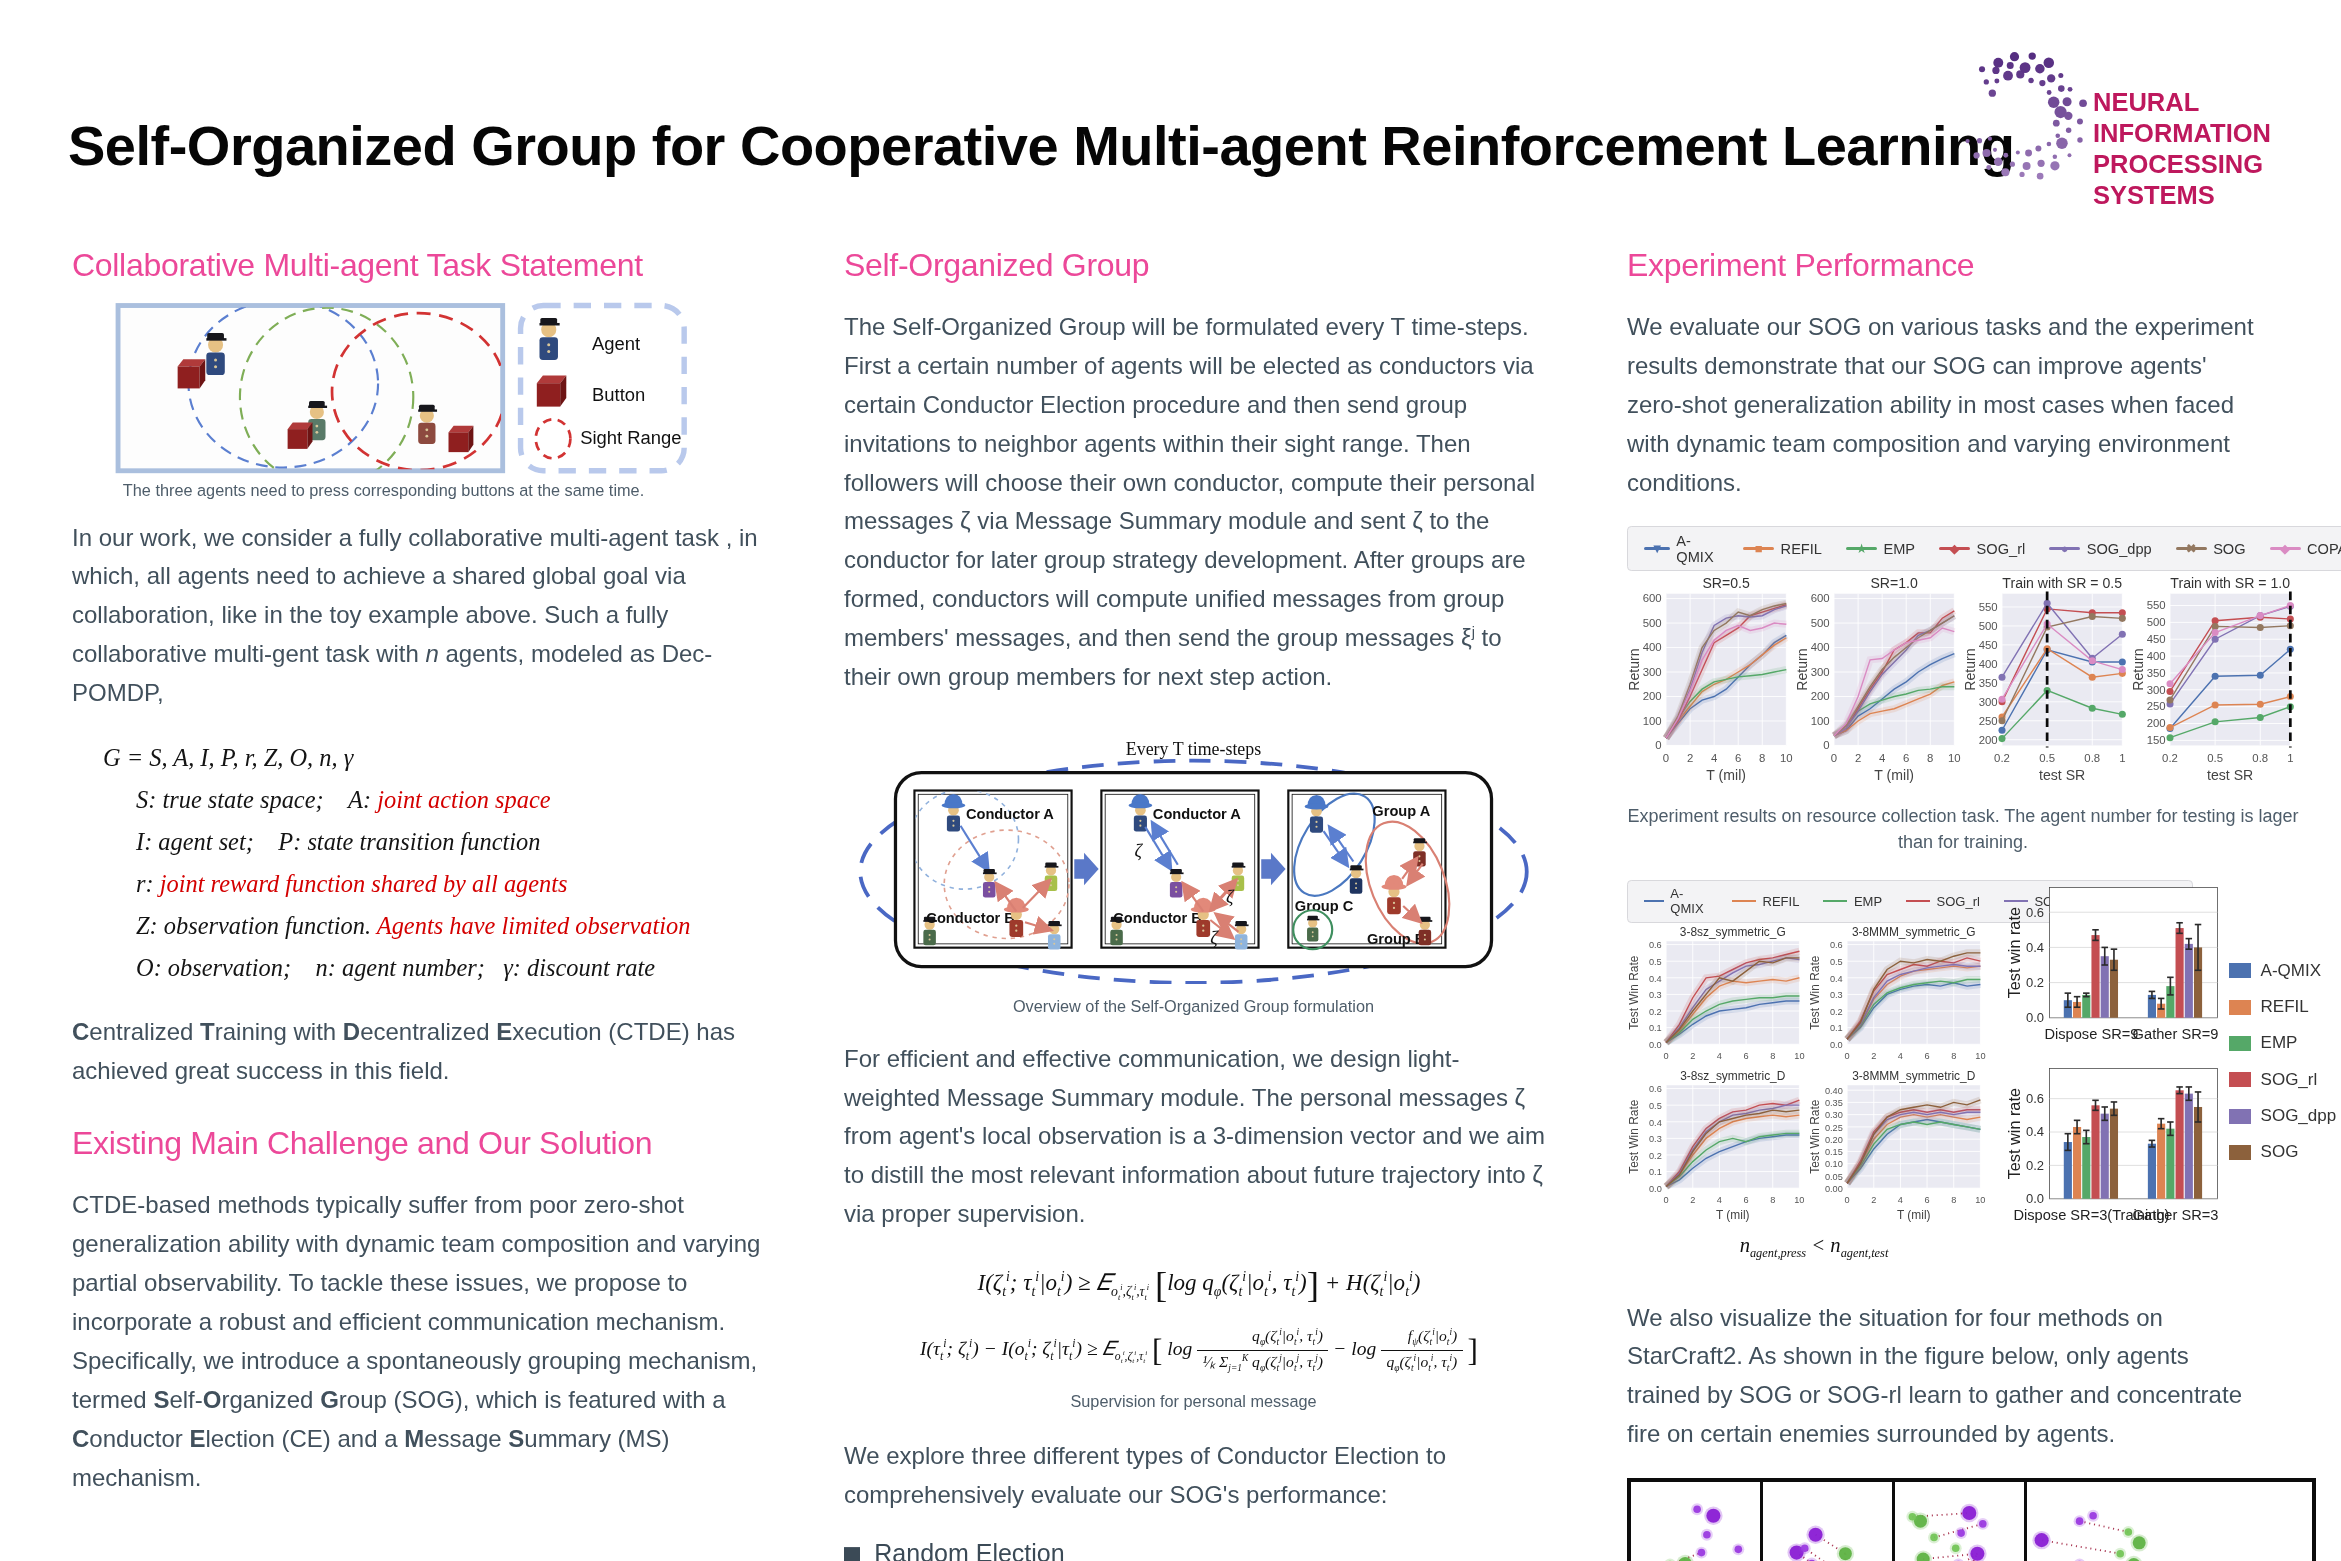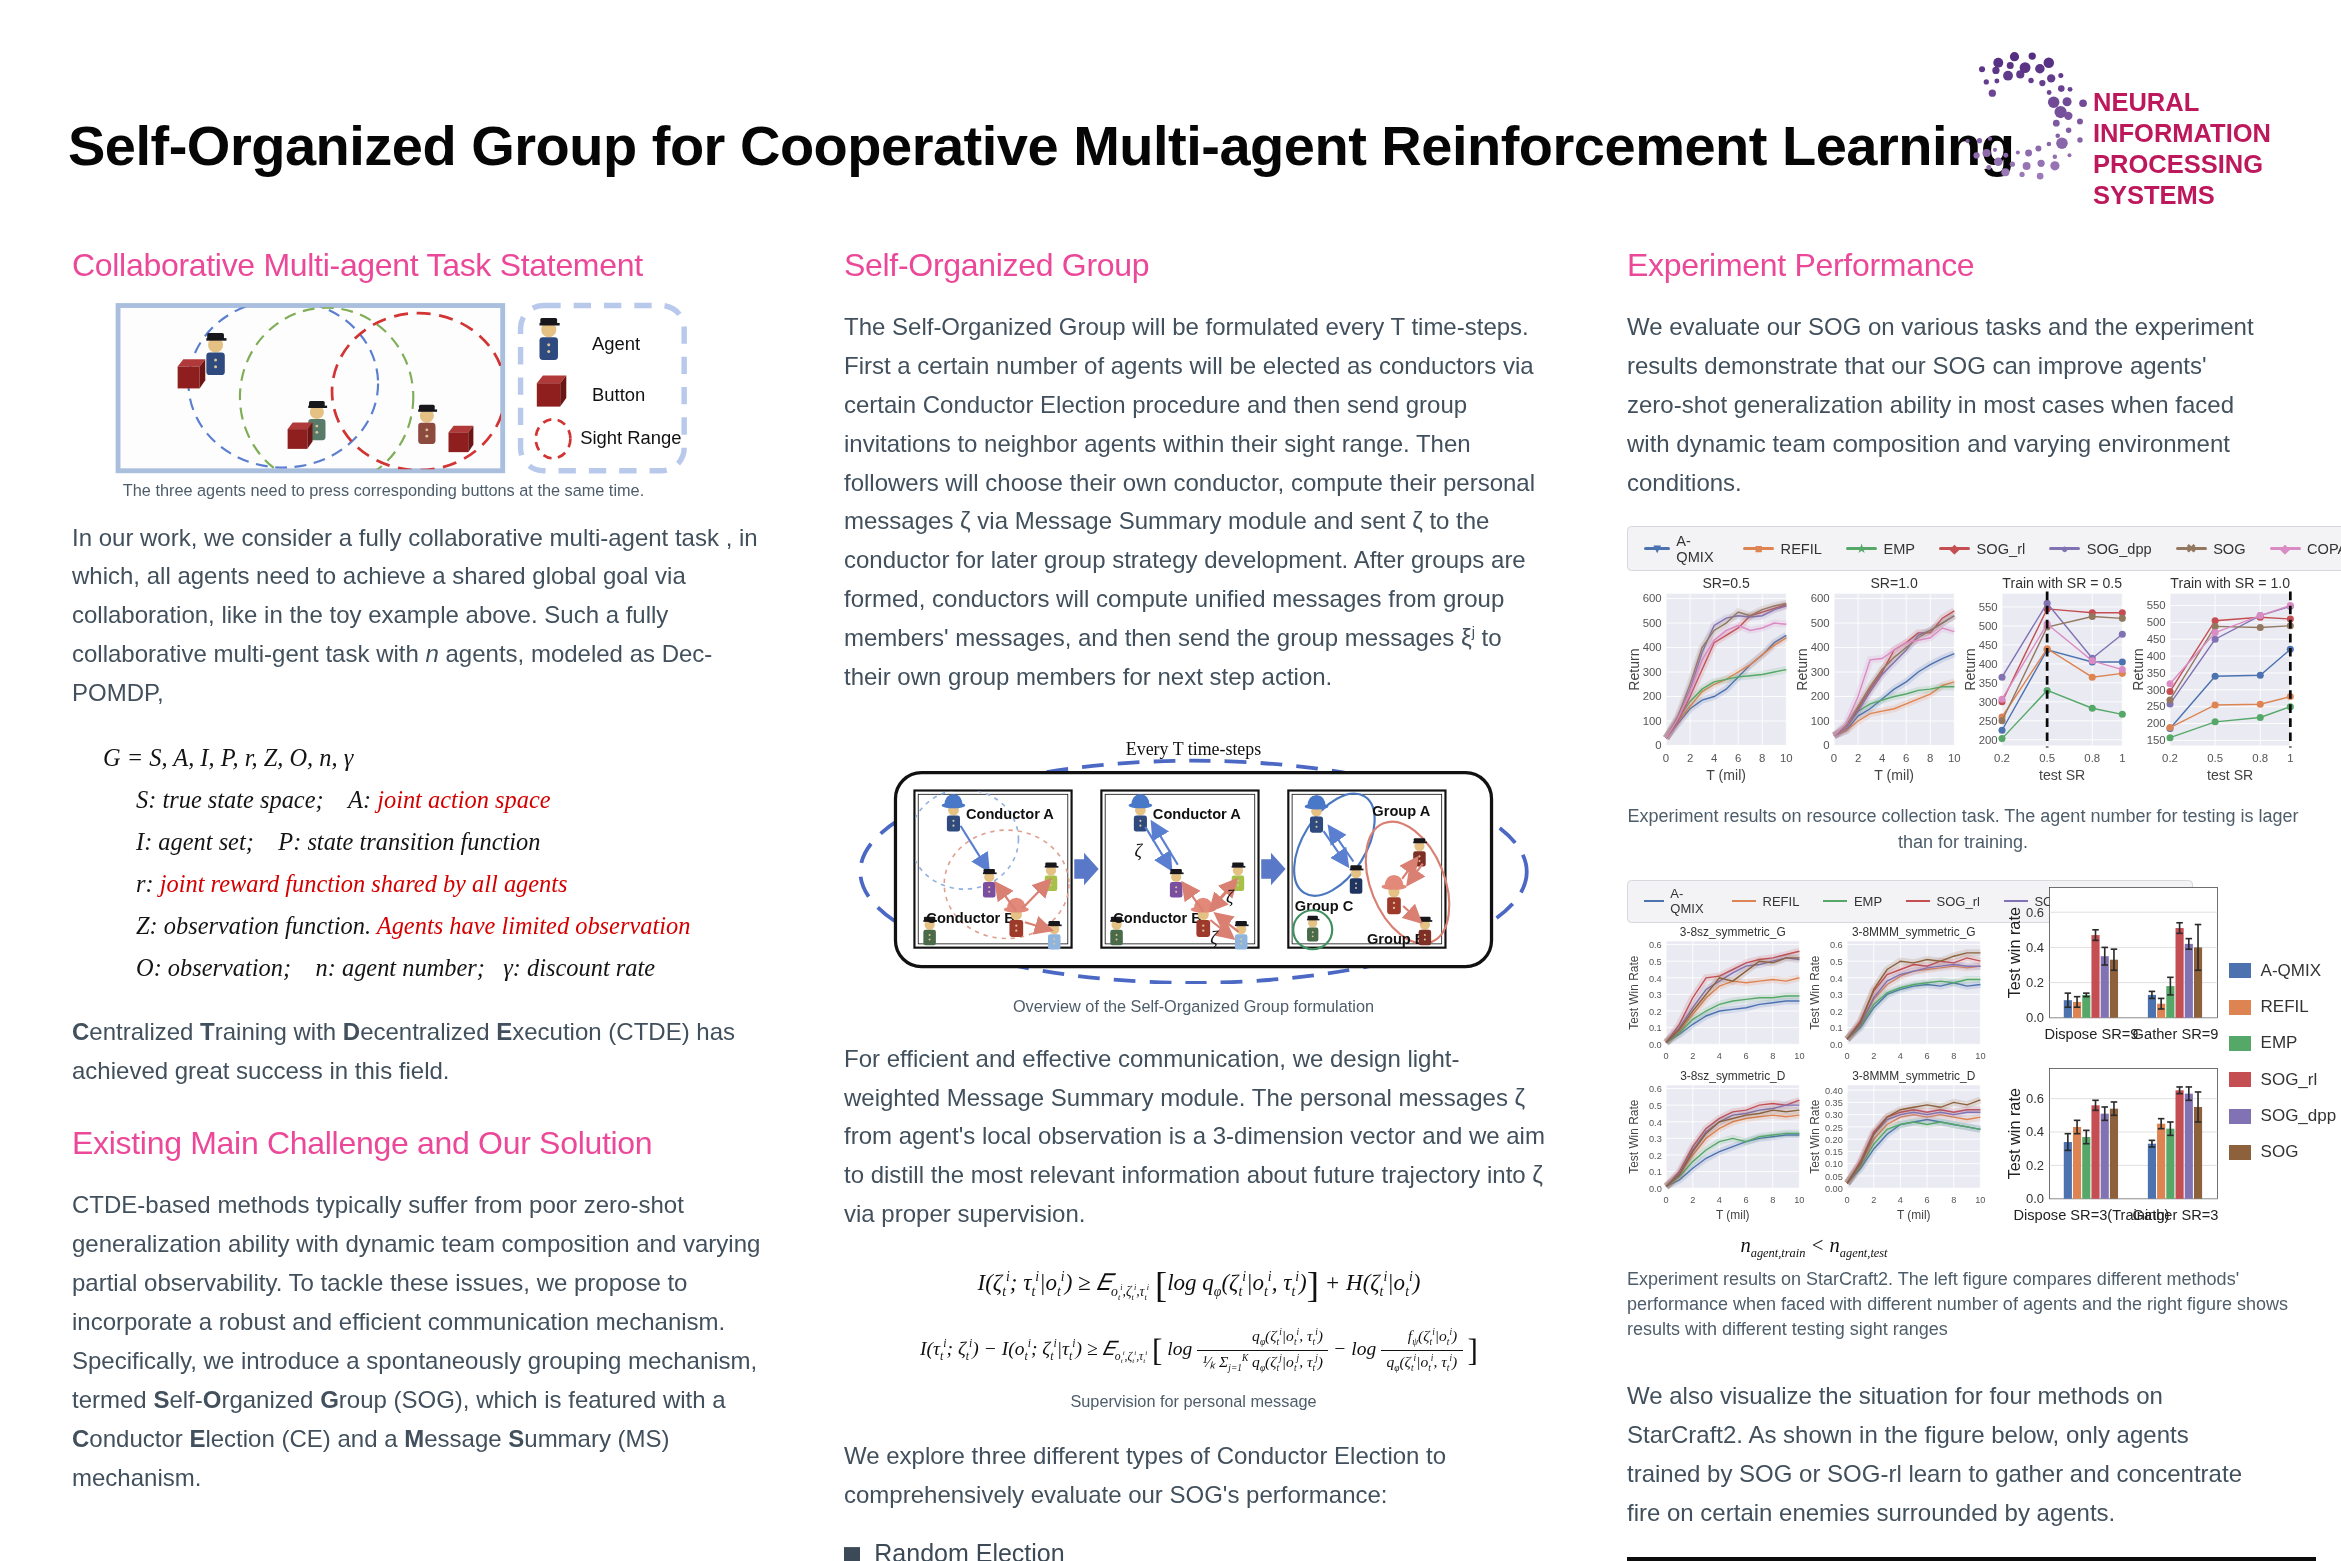--- a/index.html
+++ b/index.html
@@ -870,21 +870,21 @@
             <polyline points="72,210.95238095238096 96.6,170.23809523809524 121.2,115.95238095238095 145.8,88.80952380952382 170.4,79.76190476190476 195,75.23809523809521 219.6,79.76190476190476 244.2,75.23809523809521 268.8,79.76190476190476 293.4,75.23809523809521 318,75.23809523809521" fill="none" stroke="#c44e52" stroke-width="2.6"></polyline>
             <polyline points="72,210.95238095238096 96.6,174.76190476190476 121.2,120.47619047619047 145.8,93.33333333333331 170.4,84.28571428571428 195,79.76190476190476 219.6,84.28571428571428 244.2,79.76190476190476 268.8,84.28571428571428 293.4,79.76190476190476 318,79.76190476190476" fill="none" stroke="#8172b3" stroke-width="13" opacity="0.16"></polyline>
             <polyline points="72,210.95238095238096 96.6,174.76190476190476 121.2,120.47619047619047 145.8,93.33333333333331 170.4,84.28571428571428 195,79.76190476190476 219.6,84.28571428571428 244.2,79.76190476190476 268.8,84.28571428571428 293.4,79.76190476190476 318,79.76190476190476" fill="none" stroke="#8172b3" stroke-width="2.6"></polyline>
             <polyline points="72,210.95238095238096 96.6,174.76190476190476 121.2,120.47619047619047 145.8,88.80952380952382 170.4,75.23809523809521 195,70.7142857142857 219.6,66.19047619047618 244.2,70.7142857142857 268.8,61.666666666666686 293.4,66.19047619047618 318,57.14285714285714" fill="none" stroke="#8c613c" stroke-width="13" opacity="0.16"></polyline>
             <polyline points="72,210.95238095238096 96.6,174.76190476190476 121.2,120.47619047619047 145.8,88.80952380952382 170.4,75.23809523809521 195,70.7142857142857 219.6,66.19047619047618 244.2,70.7142857142857 268.8,61.666666666666686 293.4,66.19047619047618 318,57.14285714285714" fill="none" stroke="#8c613c" stroke-width="2.6"></polyline>
             <text x="195" y="20" text-anchor="middle" font-size="22" fill="#333">3-8MMM_symmetric_D</text>
             <text x="195" y="276" text-anchor="middle" font-size="22" fill="#444">T (mil)</text>
             <text x="20" y="125" text-anchor="middle" font-size="22" fill="#444" transform="rotate(-90 20 125)">Test Win Rate</text>
           </svg>
       </div>
-      <div class="formula" style="font-size:20.6px;margin:6.5px 0 0 0">n<sub>agent,train</sub> &lt; n<sub>agent,test</sub></div>
+      <div class="formula" style="font-size:20.6px;margin:6.5px 0 0 0">n<sub>agent,press</sub> &lt; n<sub>agent,test</sub></div>
     </div>
     <div style="width:217px">
       <svg id="bars0" width="217" height="179" viewBox="0 0 400 330">
           <rect x="80" y="14" width="310" height="240" fill="#ffffff" stroke="#444" stroke-width="1.4"></rect>
           <line x1="80" y1="254" x2="390" y2="254" stroke="#cfcfcf" stroke-width="1.2"></line>
           <text x="70" y="262" text-anchor="end" font-size="24" fill="#333">0.0</text>
           <line x1="80" y1="189.13513513513513" x2="390" y2="189.13513513513513" stroke="#cfcfcf" stroke-width="1.2"></line>
           <text x="70" y="197.13513513513513" text-anchor="end" font-size="24" fill="#333">0.2</text>
           <line x1="80" y1="124.27027027027026" x2="390" y2="124.27027027027026" stroke="#cfcfcf" stroke-width="1.2"></line>
           <text x="70" y="132.27027027027026" text-anchor="end" font-size="24" fill="#333">0.4</text>
@@ -1007,21 +1007,20 @@
     </div>
     <div id="bars-legend" class="sclegend">
         <span class="li"><span class="sw" style="background:#4c72b0"></span>A-QMIX</span>
         <span class="li"><span class="sw" style="background:#dd8452"></span>REFIL</span>
         <span class="li"><span class="sw" style="background:#55a868"></span>EMP</span>
         <span class="li"><span class="sw" style="background:#c44e52"></span>SOG_rl</span>
         <span class="li"><span class="sw" style="background:#8172b3"></span>SOG_dpp</span>
         <span class="li"><span class="sw" style="background:#8c613c"></span>SOG</span>
       </div>
   </div>
-  <div class="caption" style="width:672px;text-align:left;font-size:18px;margin-top:3.3px">Experiment results on StarCraft2. The left figure compares different methods' performance when faced with different number of agents and the right figure shows results with different testing sight ranges</div>
 
   <p class="bodytext" style="margin-top:35px;width:640px">We also visualize the situation for four methods on StarCraft2. As shown in the figure below, only agents trained by SOG or SOG-rl learn to gather and concentrate fire on certain enemies surrounded by agents.</p>
 
   <div class="behav-wrap" style="margin-top:19.5px">
     <svg class="bpanel" id="bp0" width="129" height="171" viewBox="0 0 238 315">
         <rect x="0" y="0" width="238" height="315" fill="#fff"></rect>
         <line x1="30" y1="232" x2="120" y2="248" stroke="#a83450" stroke-width="3.4" stroke-dasharray="2 7"></line>
         <line x1="72" y1="152" x2="130" y2="130" stroke="#a83450" stroke-width="3.4" stroke-dasharray="2 7"></line>
         <line x1="42" y1="187" x2="79" y2="194" stroke="#a83450" stroke-width="3.4" stroke-dasharray="2 7"></line>
         <line x1="62" y1="220" x2="100" y2="150" stroke="#a83450" stroke-width="3.4" stroke-dasharray="2 7"></line>

